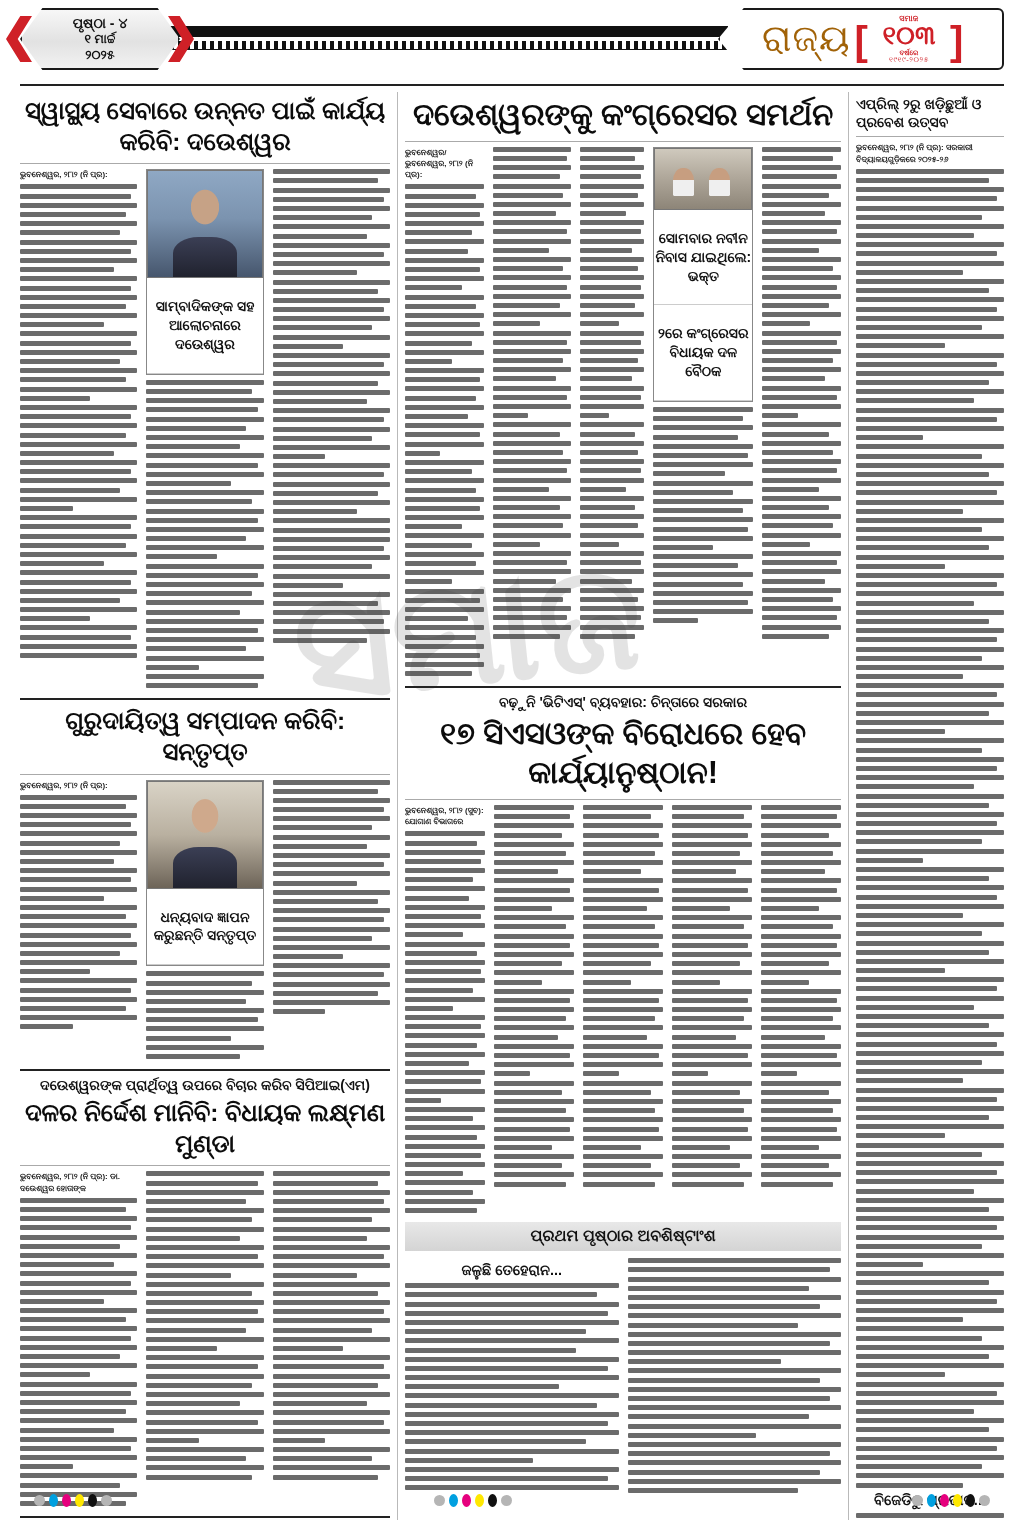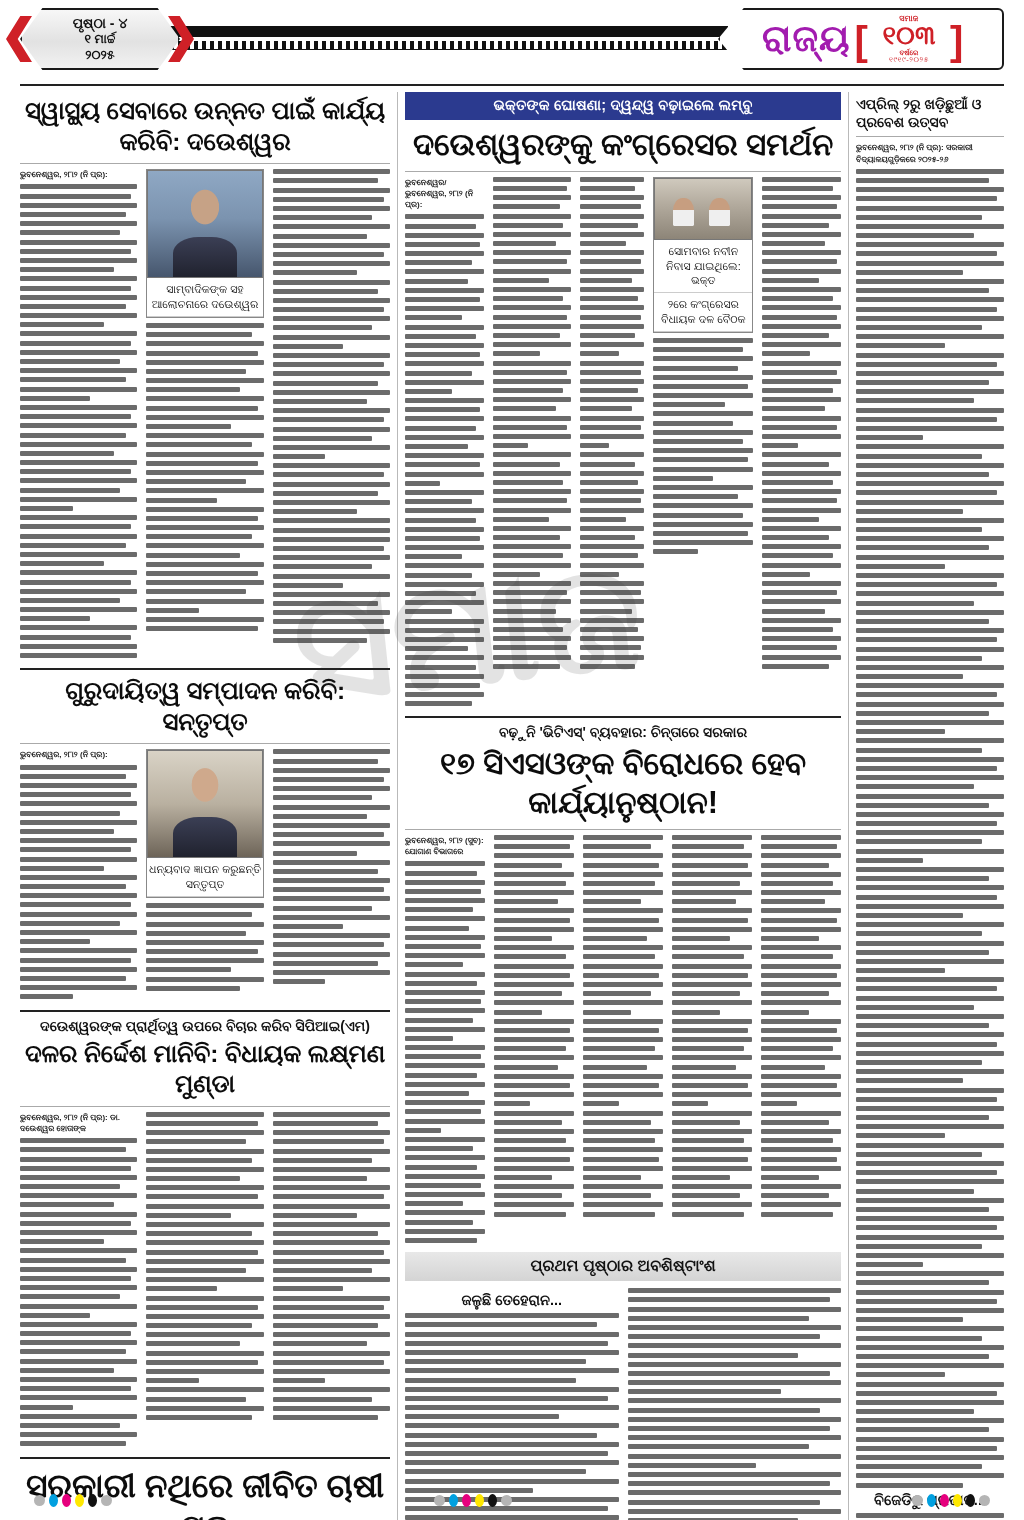--- a/index.html
+++ b/index.html
@@ -50,22 +50,22 @@
   }
 
   .mast-logo { position:relative; flex:0 0 286px; height:70px; display:flex; align-items:center; z-index:4; }
   .mast-logo-shape {
     position:absolute; left:0; top:4px; right:0; bottom:4px;
     background:#fff; border:2px solid #1a1a1a;
     border-radius:6px;
     clip-path:polygon(0% 50%, 9% 0%, 100% 0%, 100% 100%, 9% 100%);
   }
   .mast-word {
-    position:relative; z-index:5; font-size:37px; font-weight:bold; letter-spacing:1px;
-    margin-left:44px; color:#a21caf;
+    position:relative; z-index:5; font-size:37px; font-weight:normal; letter-spacing:1px;
+    margin-left:44px; color:#a16207;
   }
   .mast-brand { position:relative; z-index:5; margin-left:16px; text-align:center; line-height:1; }
   .mast-brand .bk { color:#cf2027; font-size:40px; font-weight:bold; position:absolute; top:6px; }
   .mast-brand .bk.l { left:-12px; }
   .mast-brand .bk.r { right:-12px; }
   .mast-brand .b1 { font-size:8px; color:#cf2027; font-weight:bold; letter-spacing:.3px; }
   .mast-brand .b2 { font-size:26px; color:#cf2027; font-weight:bold; line-height:1;font-family:Liberation Serif, serif; }
   .mast-brand .b3 { font-size:7px; color:#cf2027; font-weight:bold; }
   .mast-brand .b4 { font-size:7.5px; color:#cf2027; font-weight:normal; letter-spacing:.5px; }
   .mast-brand-inner { position:relative; padding:0 16px; }
@@ -105,22 +105,22 @@
   .ln {
     height:5px; background:#4a4a4a; border-radius:1px; margin-bottom:4.2px;
     opacity:.82;
   }
   .ln.w95{width:95%} .ln.w90{width:90%} .ln.w85{width:85%} .ln.w80{width:80%}
   .ln.w72{width:72%} .ln.w60{width:60%} .ln.w45{width:45%}
   .ln.w100{width:100%}
 
   .dateline { font-size:8px; font-weight:bold; color:#222; margin-bottom:4px; line-height:1.4; }
   .pcap {
-    font-size:11px; text-align:center; font-weight:normal; line-height:1.35;
-    padding:4px 1px; border-top:1px solid #bbb;
+    font-size:14px; text-align:center; font-weight:bold; line-height:1.35;
+    padding:19px 1px; border-top:1px solid #bbb;
   }
   .cap-box { border:1px solid #888; }
   .cap-box .pcap { border-top:0; border-bottom:1px solid #ccc; }
 
   
   .portrait {
     width:100%; height:108px;
     background:
       radial-gradient(ellipse at 50% 34%, #c6a286 0 17%, rgba(198,162,134,0) 18%),
       linear-gradient(180deg,#8fa8c4 0%, #7b93af 45%, #46566d 100%);
@@ -581,21 +581,20 @@
         <h1 class="hl big">ସରକାରୀ ନଥିରେ ଜୀବିତ ଚାଷୀ ମୃତ</h1>
 
       </div>
     </div>
 
     <div class="sep-v"></div>
 
     <div style="flex:1 1 auto; min-width:0;">
 
       <div>
-        <div class="kicker-bar">ଭକ୍ତଙ୍କ ଘୋଷଣା; ଦ୍ୱନ୍ଦ୍ୱ ବଢ଼ାଇଲେ ଲମ୍ବୁ</div>
         <h1 class="hl mega">ଦଉେଶ୍ୱରଙ୍କୁ କଂଗ୍ରେସର ସମର୍ଥନ</h1>
         <hr class="hr-thin">
         <div class="cols">
           <div class="col">
             <div class="dateline">ଭୁବନେଶ୍ୱର/ଭୁବନେଶ୍ୱର, ୨୮ା୨ (ନି ପ୍ର):</div>
             <div class="txt">
               <div class="ln w100"></div>
                 <div class="ln w90"></div>
                 <div class="ln w100"></div>
                 <div class="ln w95"></div>

